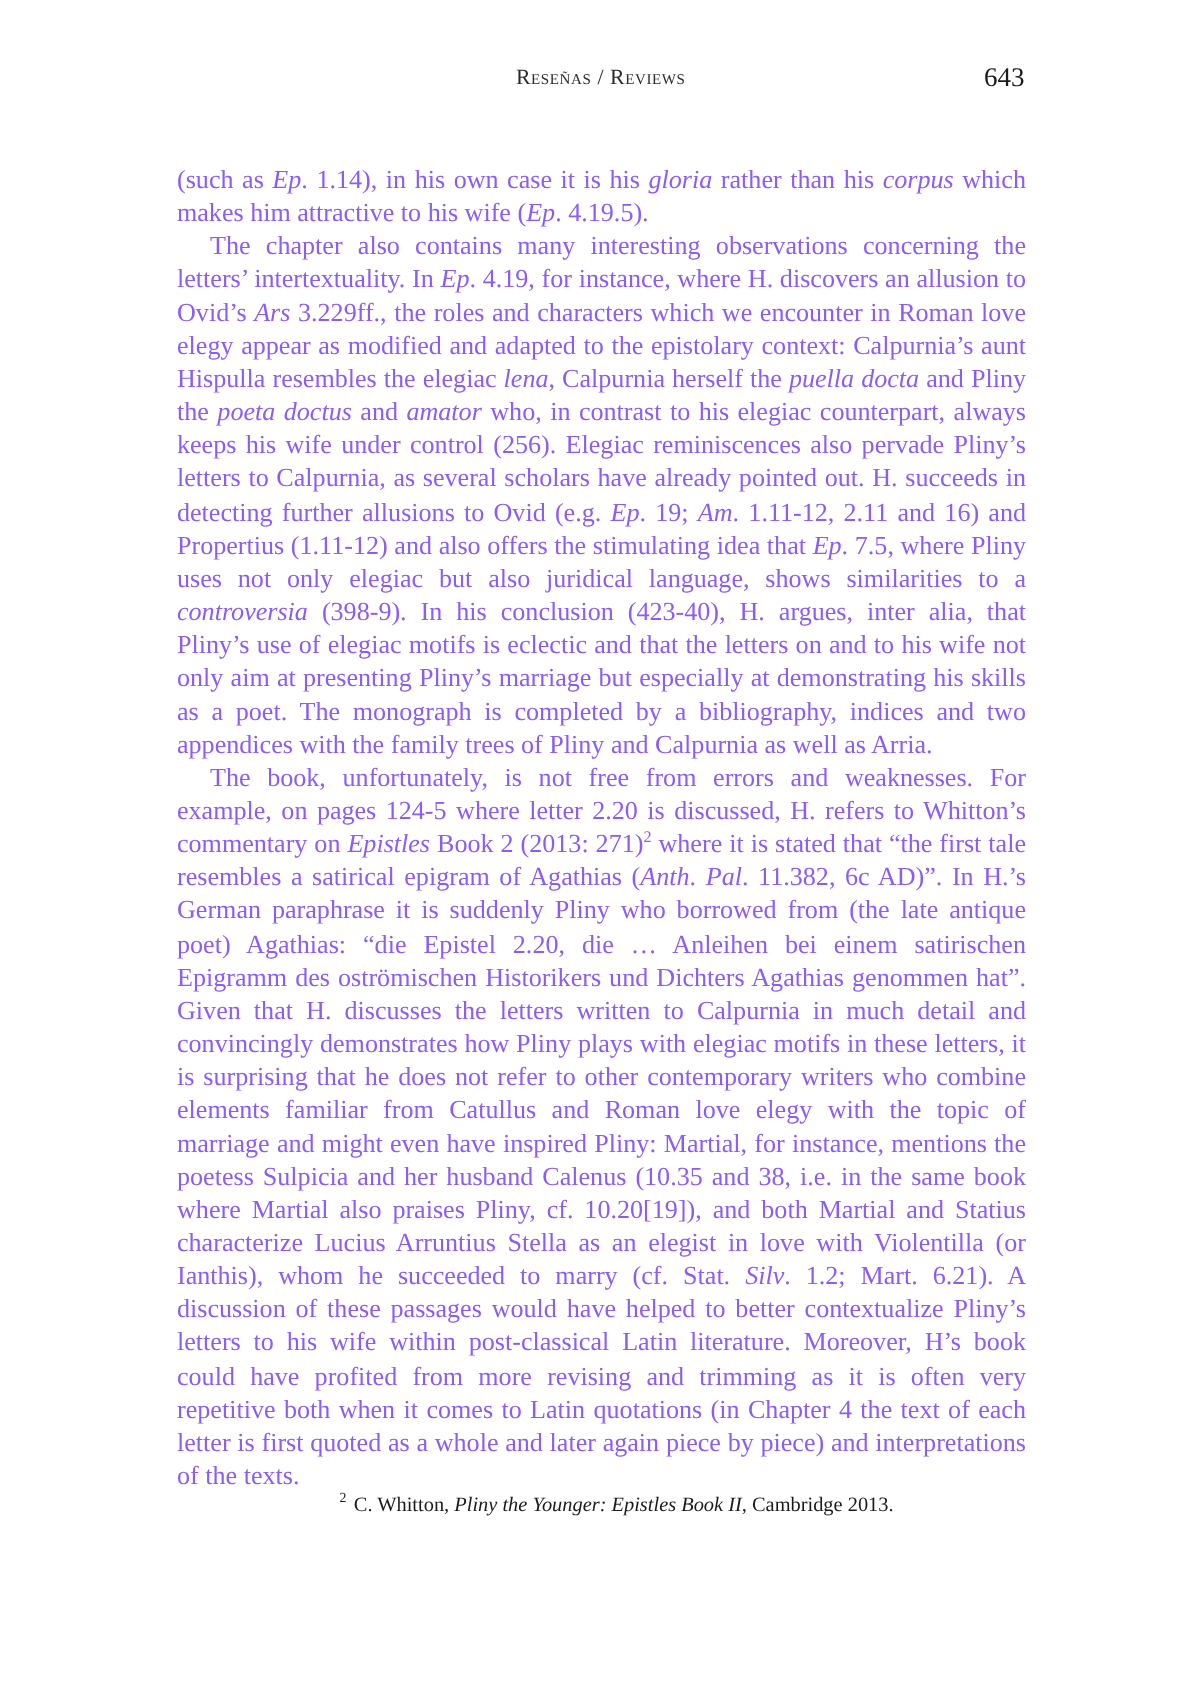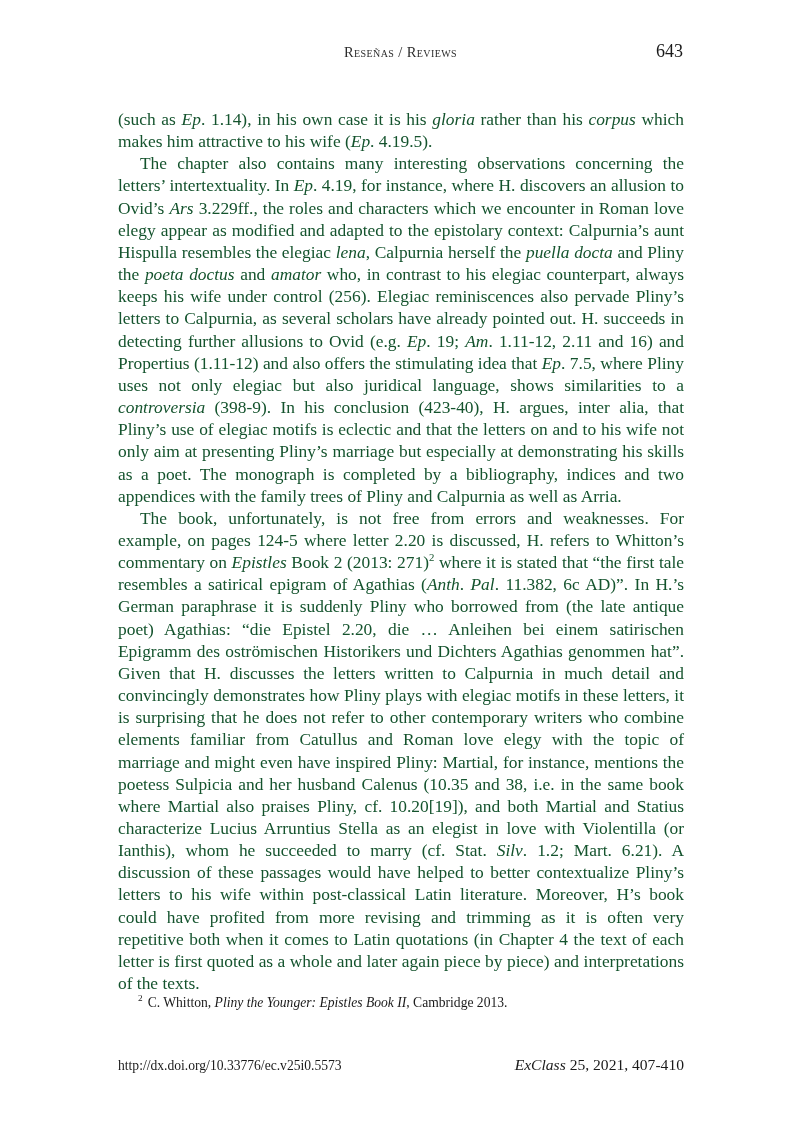--- a/index.html
+++ b/index.html
@@ -56,21 +56,21 @@
     top: 108px;
     width: 566px;
   }
   .para {
     margin: 0;
     font-size: 17.4px;
     line-height: 22.15px;
     text-align: justify;
     text-justify: inter-word;
     hyphens: none;
-    color: #14532d;
+    color: #8b5cf6;
   }
   .para.indent {
     text-indent: 22px;
   }
   .para i, .para em {
     font-style: italic;
   }
   sup {
     font-size: 0.62em;
     vertical-align: super;
@@ -82,21 +82,21 @@
     position: absolute;
     left: 118px;
     top: 994px;
     width: 566px;
   }
   .footnote {
     margin: 0;
     font-size: 13.6px;
     line-height: 18px;
     color: #1a1a1a;
-    text-align: left;
+    text-align: center;
     text-indent: 20px;
   }
   .footnote .fn-marker {
     font-size: 0.68em;
     vertical-align: super;
     line-height: 0;
     margin-right: 5px;
   }
   .footnote i {
     font-style: italic;
@@ -145,18 +145,14 @@
     <p class="para indent">The chapter also contains many interesting observations concerning the letters’ intertextuality. In <i>Ep</i>. 4.19, for instance, where H. discovers an allusion to Ovid’s <i>Ars</i> 3.229ff., the roles and characters which we encounter in Roman love elegy appear as modified and adapted to the epistolary context: Calpurnia’s aunt Hispulla resembles the elegiac <i>lena</i>, Calpurnia herself the <i>puella docta</i> and Pliny the <i>poeta doctus</i> and <i>amator</i> who, in contrast to his elegiac counterpart, always keeps his wife under control (256). Elegiac reminiscences also pervade Pliny’s letters to Calpurnia, as several scholars have already pointed out. H. succeeds in detecting further allusions to Ovid (e.g. <i>Ep</i>. 19; <i>Am</i>. 1.11-12, 2.11 and 16) and Propertius (1.11-12) and also offers the stimulating idea that <i>Ep</i>. 7.5, where Pliny uses not only elegiac but also juridical language, shows similarities to a <i>controversia</i> (398-9). In his conclusion (423-40), H. argues, inter alia, that Pliny’s use of elegiac motifs is eclectic and that the letters on and to his wife not only aim at presenting Pliny’s marriage but especially at demonstrating his skills as a poet. The monograph is completed by a bibliography, indices and two appendices with the family trees of Pliny and Calpurnia as well as Arria.</p>
     <p class="para indent">The book, unfortunately, is not free from errors and weaknesses. For example, on pages 124-5 where letter 2.20 is discussed, H. refers to Whitton’s commentary on <i>Epistles</i> Book 2 (2013: 271)<sup>2</sup> where it is stated that “the first tale resembles a satirical epigram of Agathias (<i>Anth</i>. <i>Pal</i>. 11.382, 6c AD)”. In H.’s German paraphrase it is suddenly Pliny who borrowed from (the late antique poet) Agathias: “die Epistel 2.20, die … Anleihen bei einem satirischen Epigramm des oströmischen Historikers und Dichters Agathias genommen hat”. Given that H. discusses the letters written to Calpurnia in much detail and convincingly demonstrates how Pliny plays with elegiac motifs in these letters, it is surprising that he does not refer to other contemporary writers who combine elements familiar from Catullus and Roman love elegy with the topic of marriage and might even have inspired Pliny: Martial, for instance, mentions the poetess Sulpicia and her husband Calenus (10.35 and 38, i.e. in the same book where Martial also praises Pliny, cf. 10.20[19]), and both Martial and Statius characterize Lucius Arruntius Stella as an elegist in love with Violentilla (or Ianthis), whom he succeeded to marry (cf. Stat. <i>Silv</i>. 1.2; Mart. 6.21). A discussion of these passages would have helped to better contextualize Pliny’s letters to his wife within post-classical Latin literature. Moreover, H’s book could have profited from more revising and trimming as it is often very repetitive both when it comes to Latin quotations (in Chapter 4 the text of each letter is first quoted as a whole and later again piece by piece) and interpretations of the texts.</p>
   </div>
 
   <div class="footnotes">
     <p class="footnote">
       <span class="fn-marker">2</span><span>C. Whitton, <i>Pliny the Younger: Epistles Book II</i>, Cambridge 2013.</span>
     </p>
   </div>
 
-  <div class="footer">
-    <div class="footer-doi">http://dx.doi.org/10.33776/ec.v25i0.5573</div>
-    <div class="footer-cite"><i>ExClass</i> 25, 2021, 407-410</div>
-  </div>
 
 </div>
 
 </body></html>

